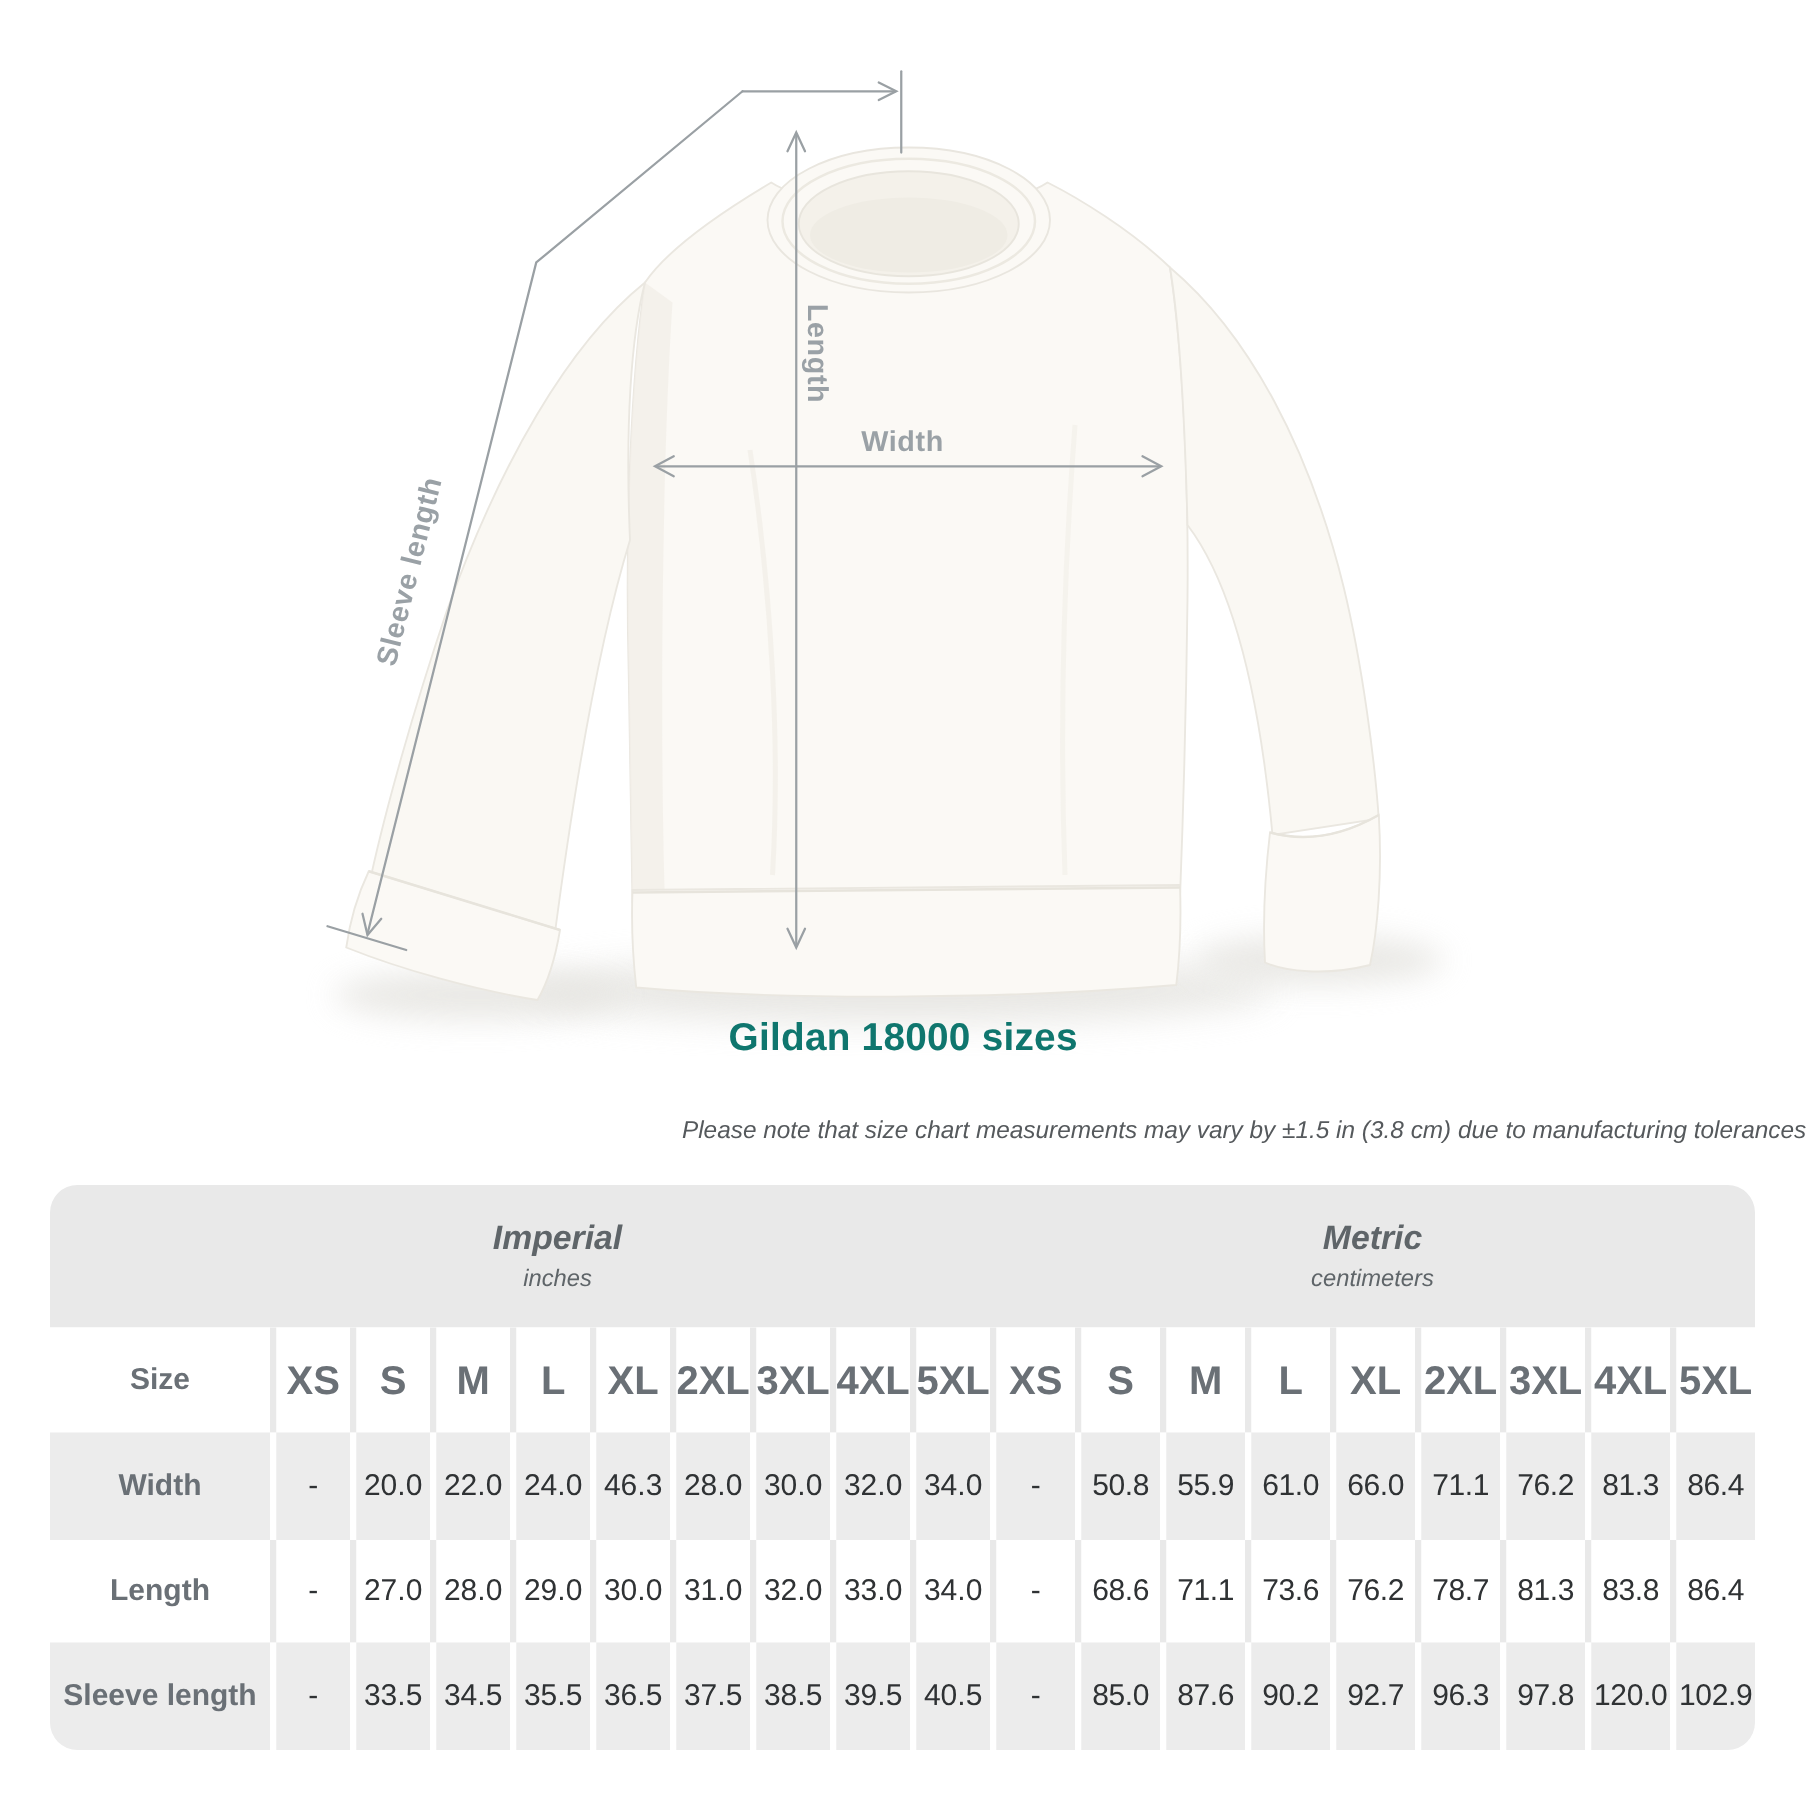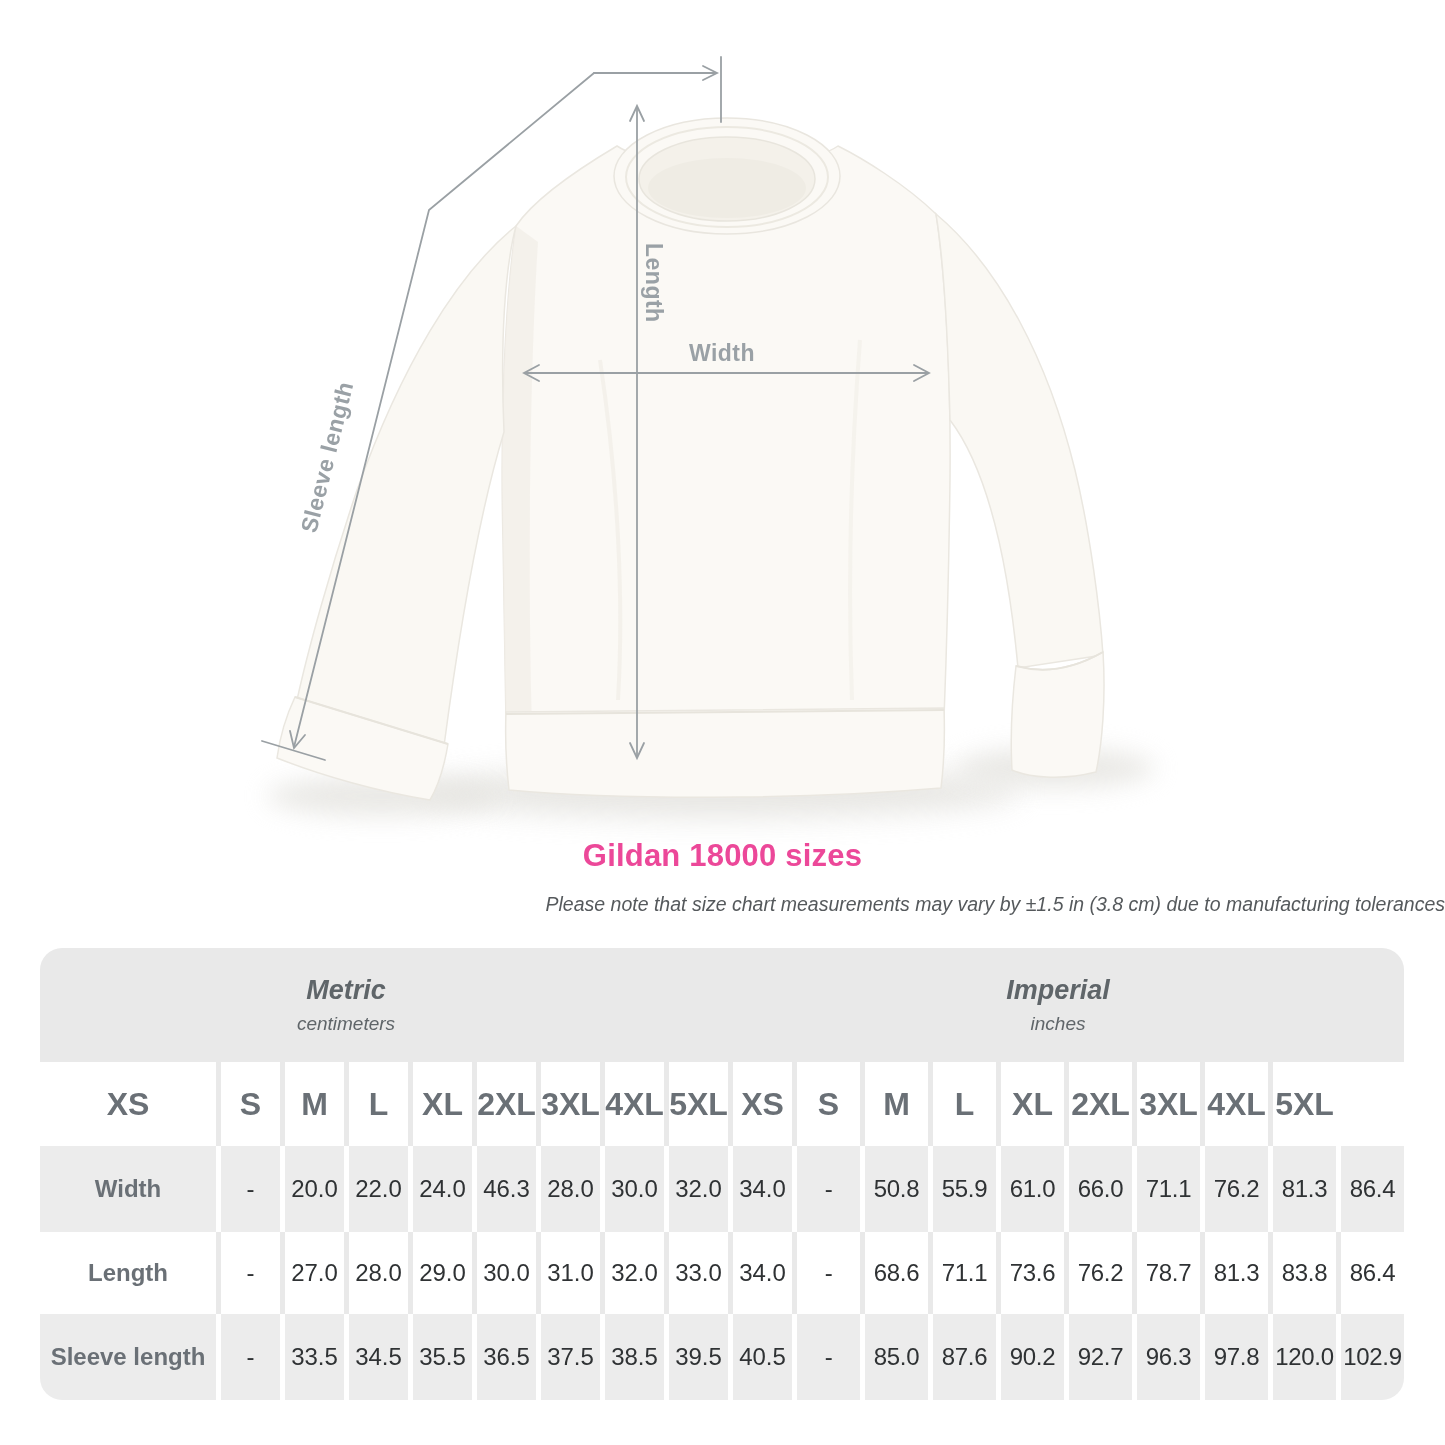--- a/index.html
+++ b/index.html
@@ -10,22 +10,22 @@
   }
   .stage{position:absolute;left:0;top:0;width:1445px;height:1445px;}
 
   
   .diagram{position:absolute;left:0;top:0;width:1445px;height:845px;}
   .diagram svg{display:block;}
   .ann-label{fill:#9aa1a6;font-weight:bold;font-size:23px;letter-spacing:.5px;}
 
   
   .title{
-    position:absolute;left:0;top:838px;width:1445px;text-align:center;
-    font-size:31px;font-weight:bold;color:#ec4899;letter-spacing:.2px;
+    position:absolute;left:0;top:812px;width:1445px;text-align:center;
+    font-size:31px;font-weight:bold;color:#0f766e;letter-spacing:.2px;
   }
   .subtitle{
     position:absolute;left:0;top:893px;width:1445px;text-align:right;
     font-size:19.5px;font-style:italic;color:#55595c;
   }
 
   
   .table{
     position:absolute;left:40px;top:948px;width:1364px;height:452px;
     border-radius:22px;overflow:hidden;background:#ffffff;
@@ -156,31 +156,32 @@
       <text class="ann-label" transform="translate(316,534) rotate(-76)">Sleeve length</text>
     </svg>
   </div>
 
   <div class="title">Gildan 18000 sizes</div>
   <div class="subtitle">Please note that size chart measurements may vary by ±1.5 in (3.8 cm) due to manufacturing tolerances</div>
 
   <div class="table">
 
     <div class="band">
+      <div class="band-group band-imp">
+        <div class="band-title">Imperial</div>
+        <div class="band-sub">inches</div>
+      </div>
       <div class="band-group band-met">
         <div class="band-title">Metric</div>
         <div class="band-sub">centimeters</div>
       </div>
-      <div class="band-group band-imp">
-        <div class="band-title">Imperial</div>
-        <div class="band-sub">inches</div>
-      </div>
     </div>
 
     <div class="trow row-size">
+      <div class="cell lab">Size</div>
 
     <div class="cell szh">XS</div>
         <div class="cell szh">S</div>
         <div class="cell szh">M</div>
         <div class="cell szh">L</div>
         <div class="cell szh">XL</div>
         <div class="cell szh">2XL</div>
         <div class="cell szh">3XL</div>
         <div class="cell szh">4XL</div>
         <div class="cell szh">5XL</div>

